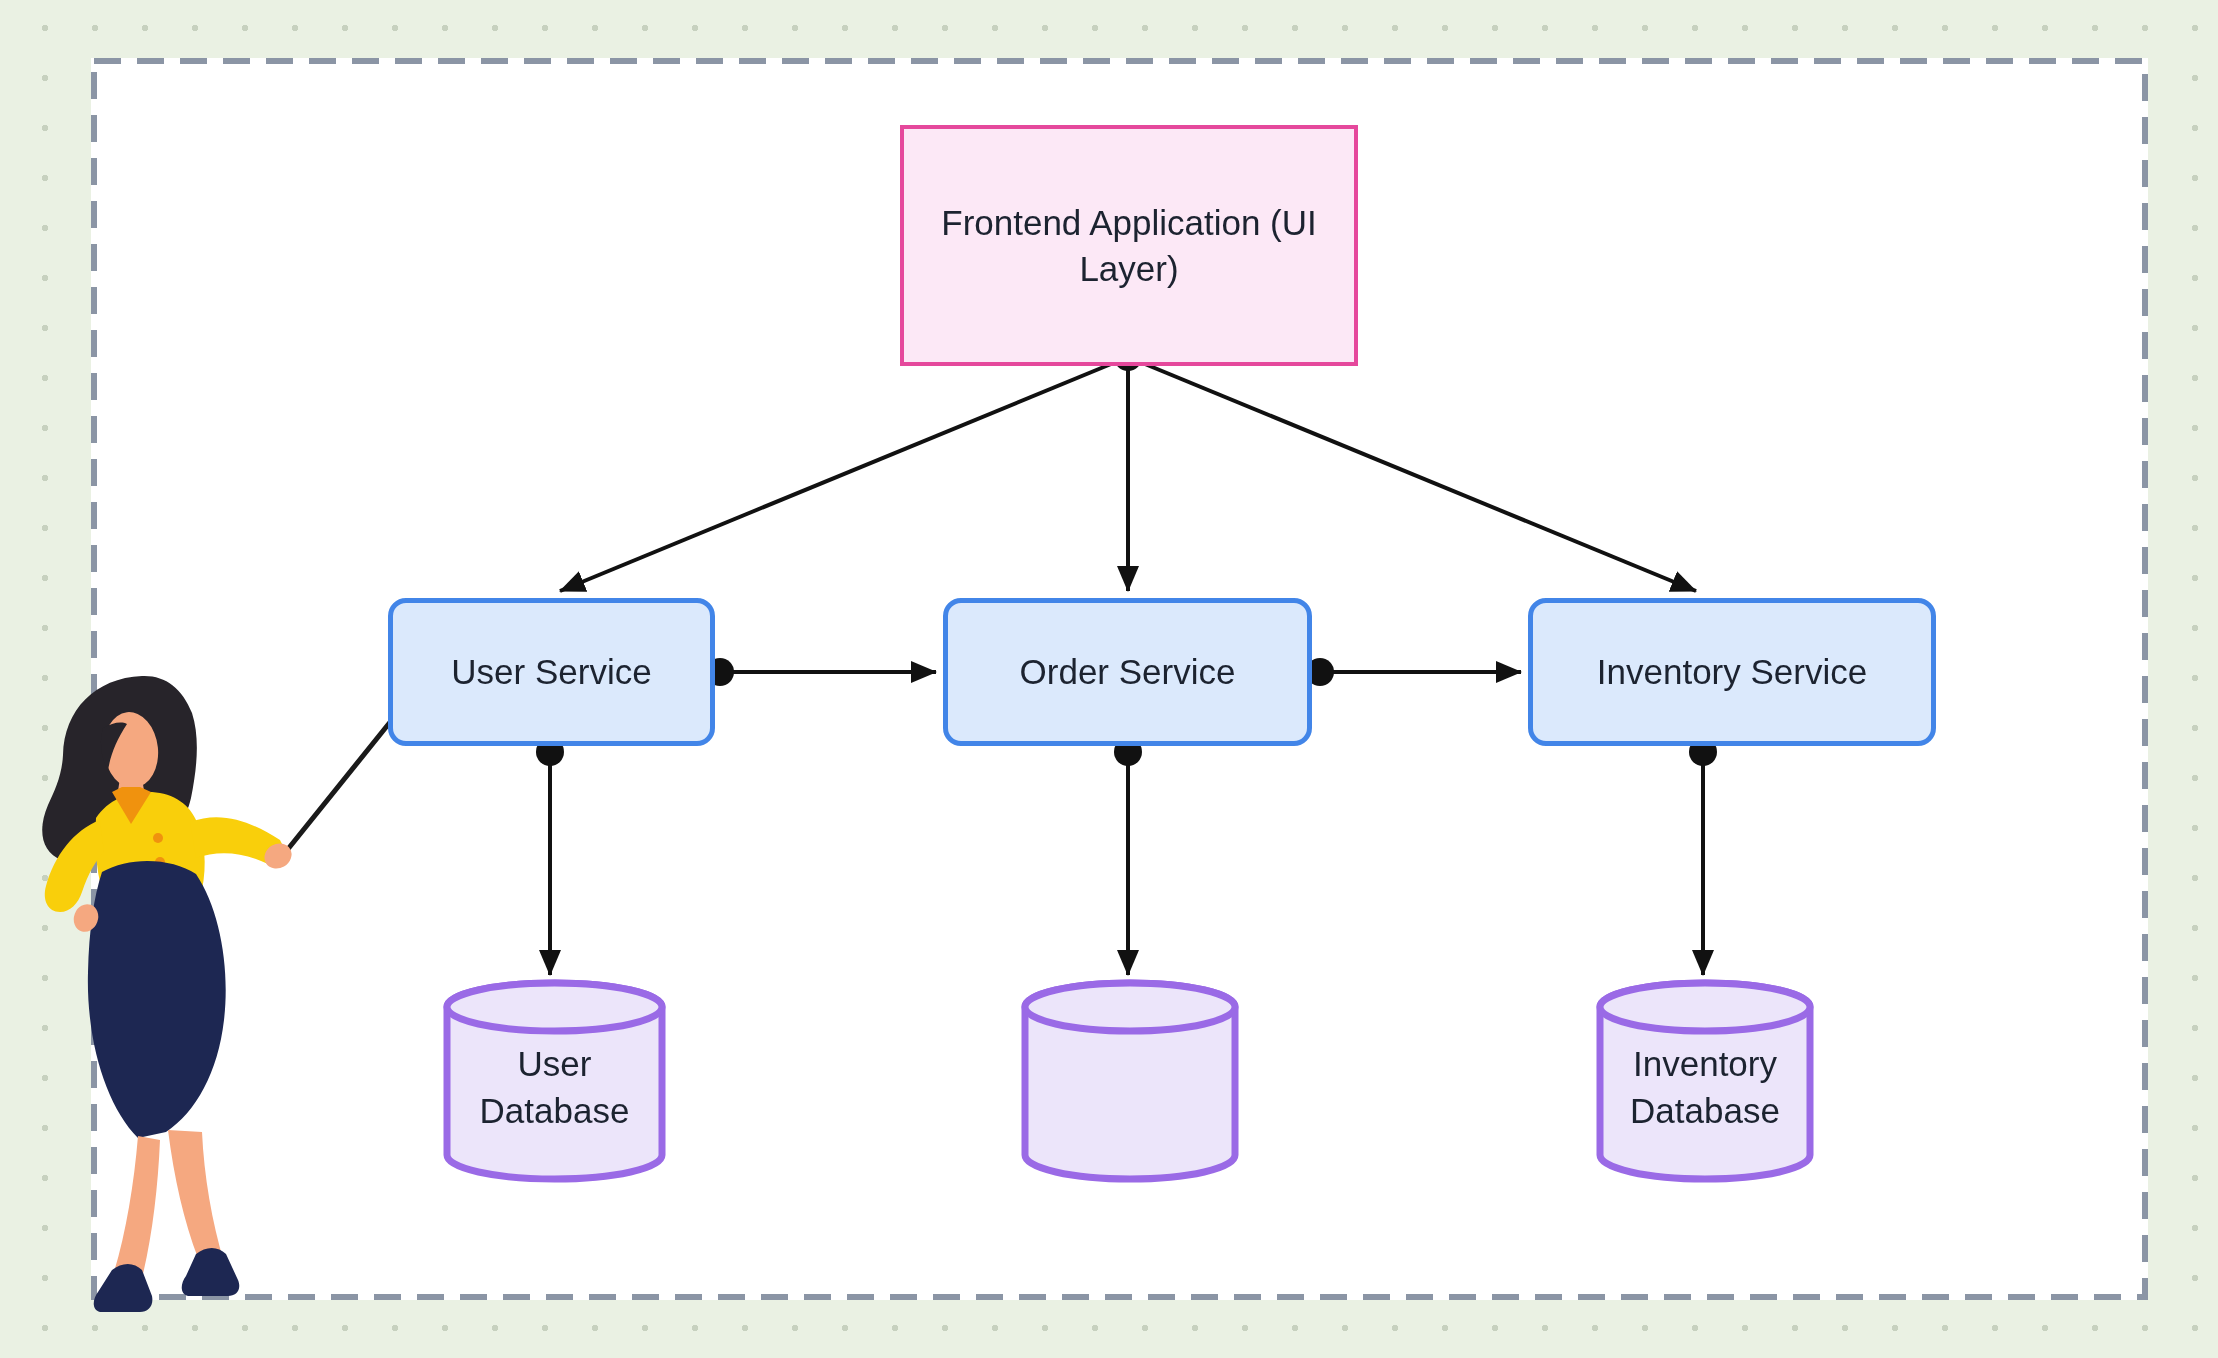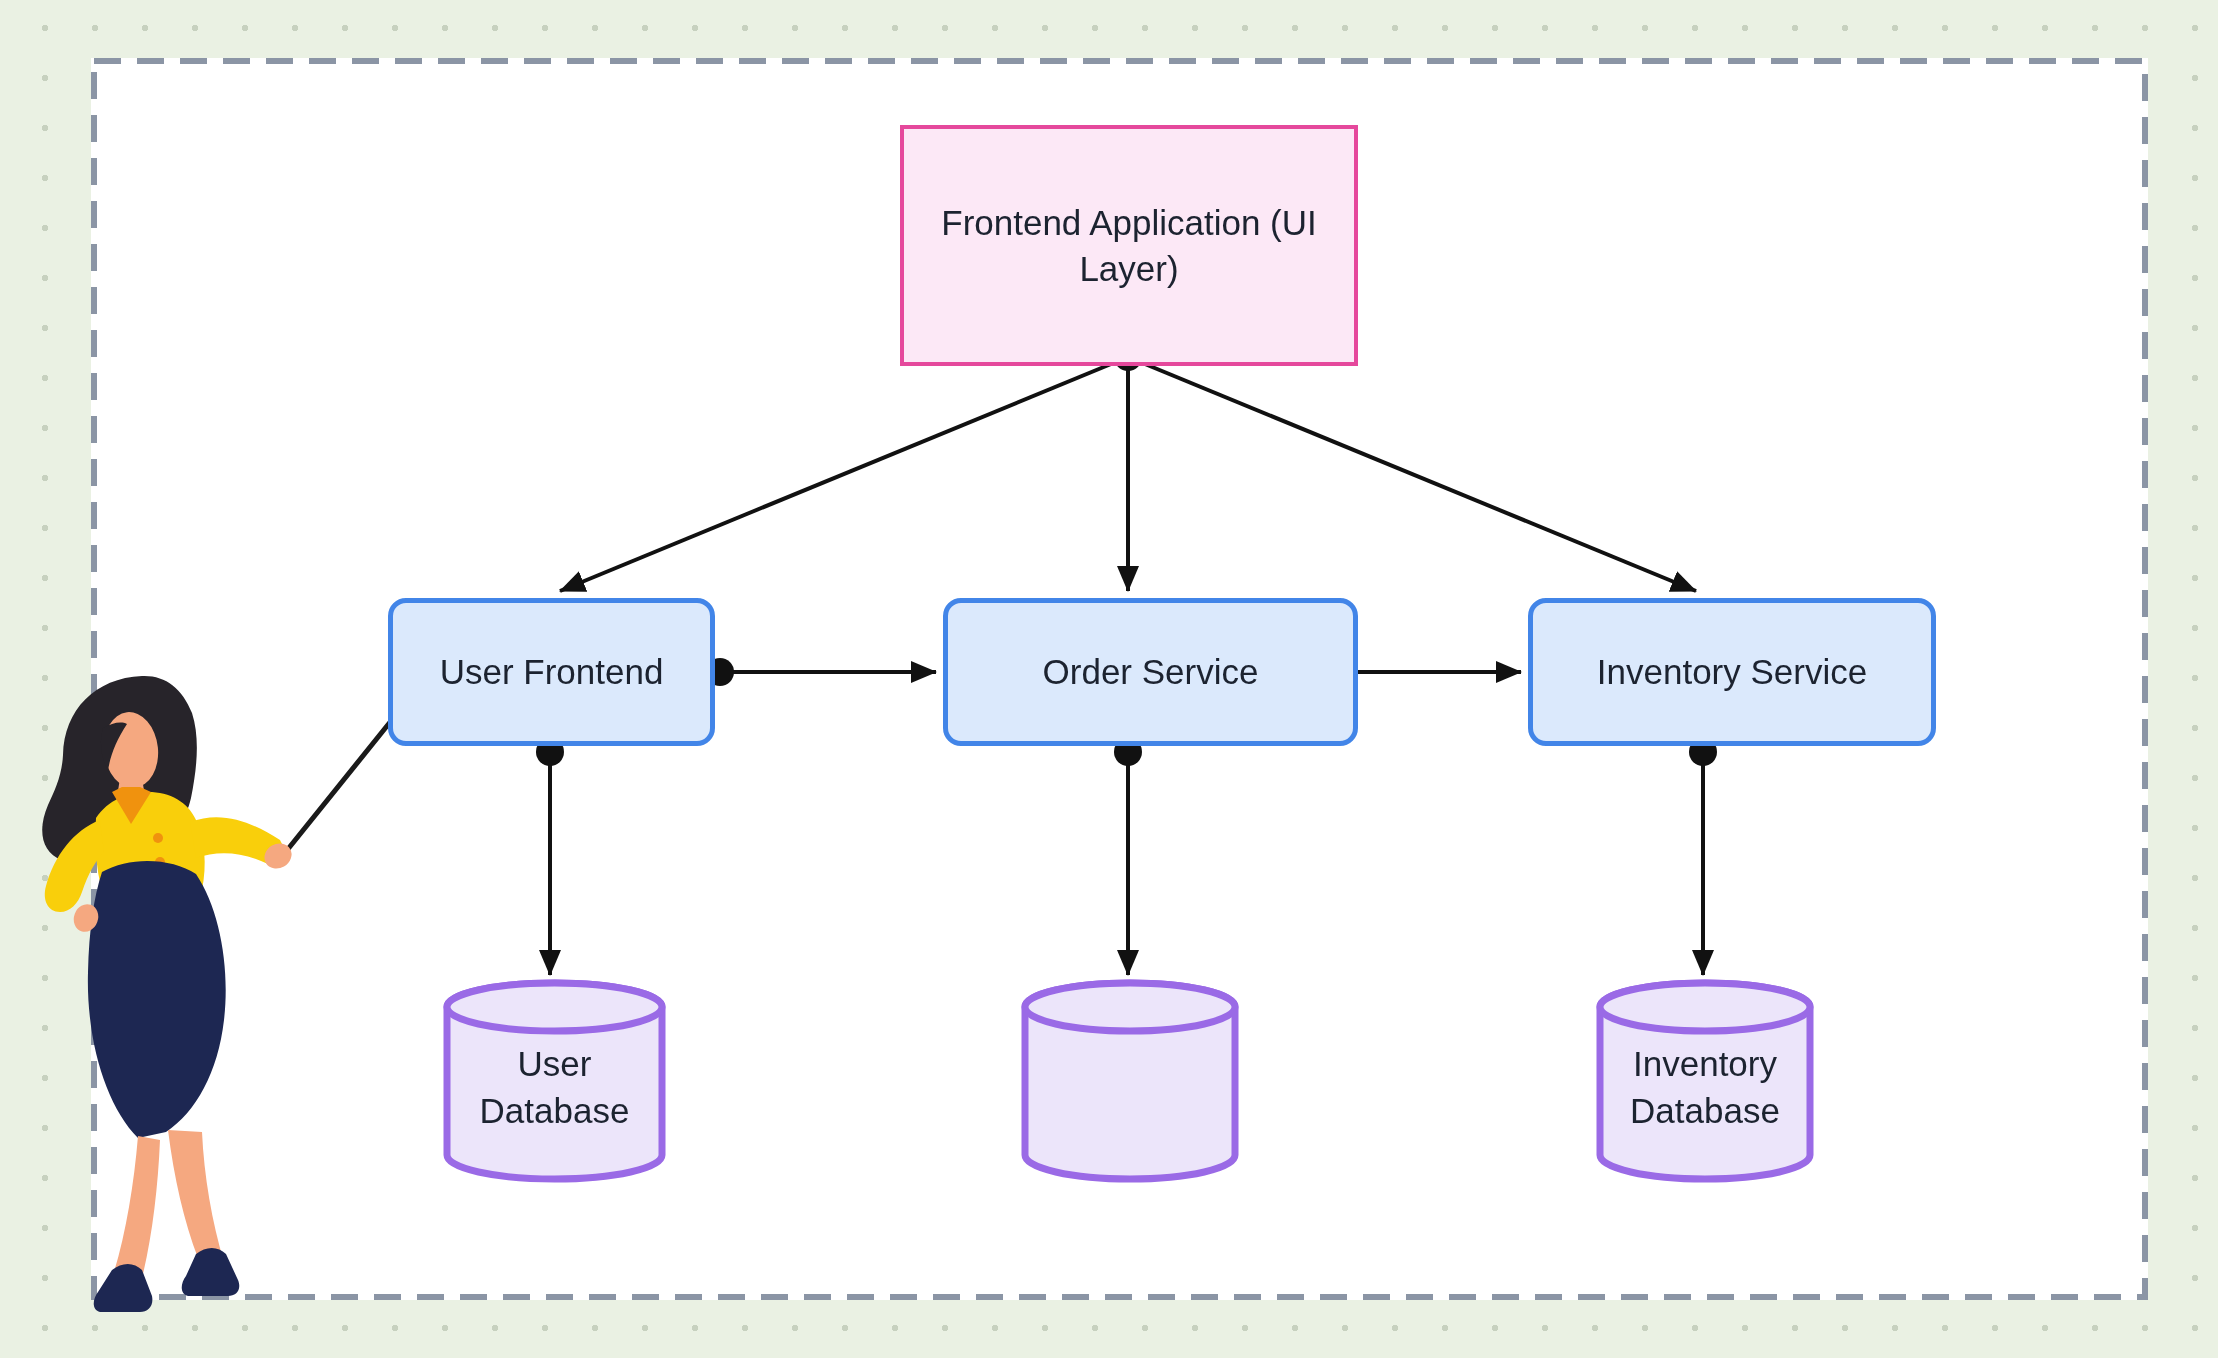--- a/index.html
+++ b/index.html
@@ -27,21 +27,21 @@
   .frontend{
     left:900px;top:125px;width:458px;height:241px;
     background:#fce8f6;border:4px solid #e5489c;
   }
   .frontend .inner{width:420px;}
   .service{
     height:148px;top:598px;
     background:#dbe9fc;border:5px solid #4285e8;border-radius:18px;
   }
   .svc-user{left:388px;width:327px;}
-  .svc-order{left:943px;width:415px;}
+  .svc-order{left:943px;width:369px;}
   .svc-inventory{left:1528px;width:408px;}
   .dblabel{
     position:absolute;top:1040px;height:110px;
     display:flex;align-items:flex-start;justify-content:center;text-align:center;
     color:#1c2330;font-size:35px;font-weight:500;line-height:1.35;
   }
   .db-user{left:447px;width:215px;}
   .db-order{left:1025px;width:210px;}
   .db-inventory{left:1600px;width:210px;}
 </style>
@@ -146,21 +146,21 @@
 
       <ellipse cx="278" cy="856" rx="14" ry="12" transform="rotate(-30 278 856)" fill="#f5a880"></ellipse>
     </g>
   </svg>
 
   <div class="node frontend">
     <div class="inner">Frontend Application (UI Layer)</div>
   </div>
 
   <div class="node service svc-user">
-    <span>User Frontend</span>
+    <span>User Service</span>
   </div>
   <div class="node service svc-order">
     <span>Order Service</span>
   </div>
   <div class="node service svc-inventory">
     <span>Inventory Service</span>
   </div>
 
   <div class="dblabel db-user">
     <span>User Database</span>

